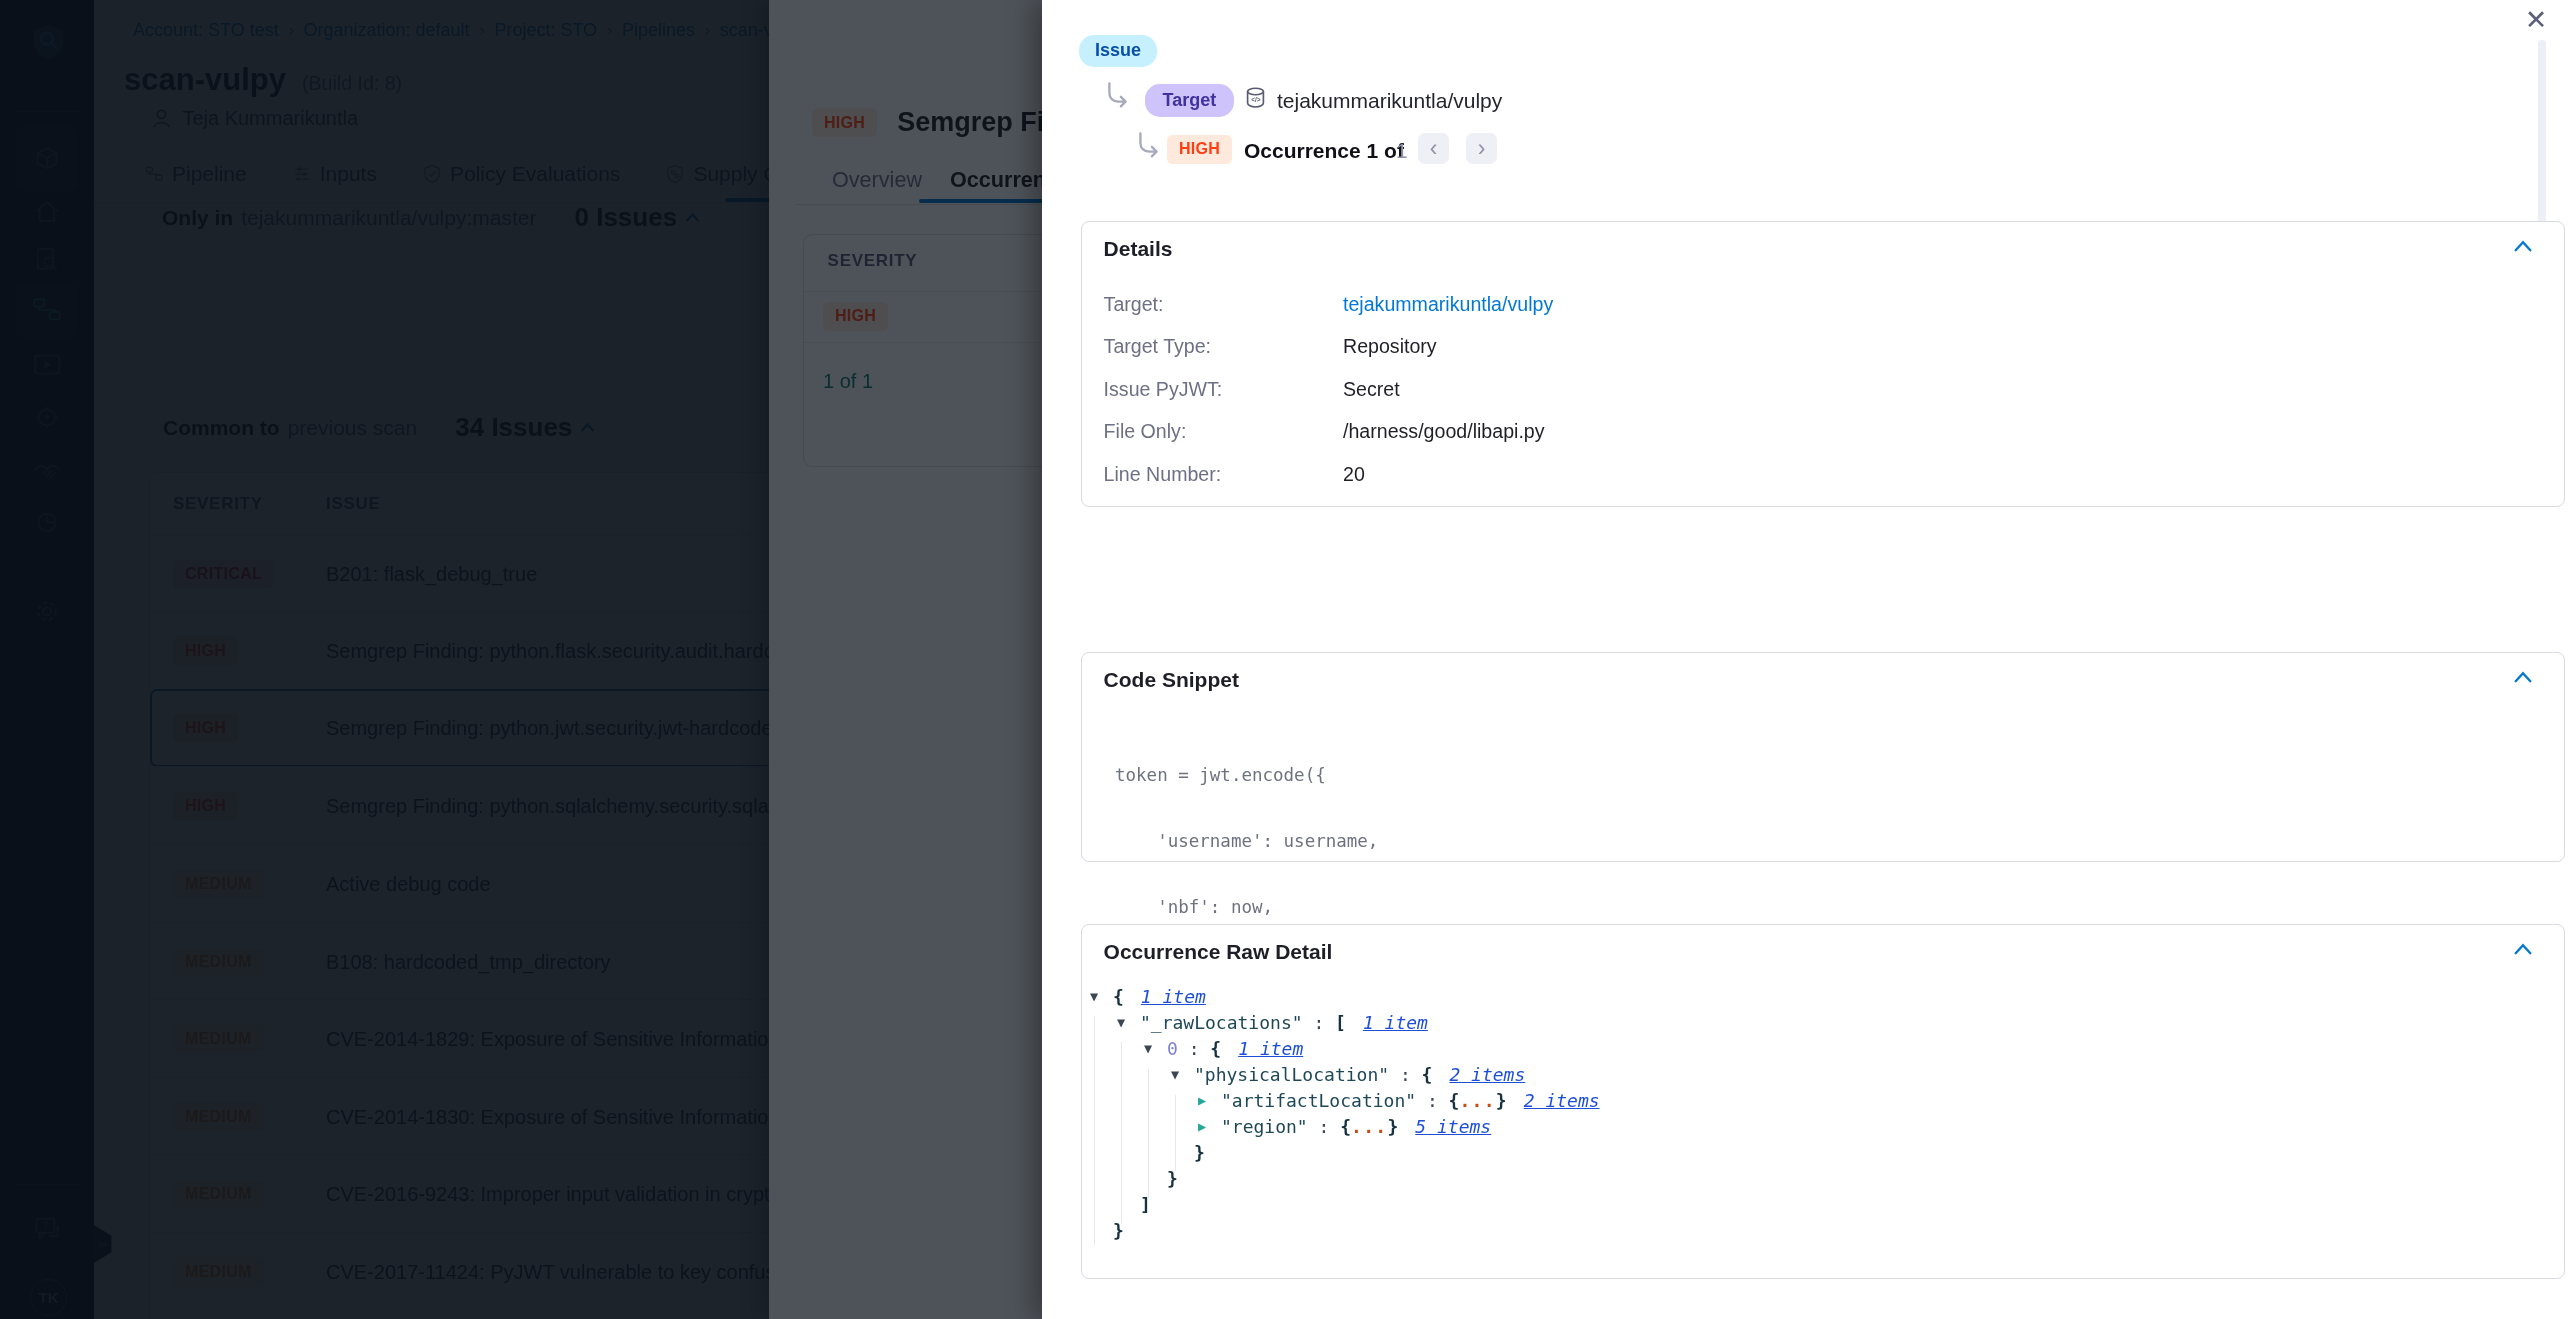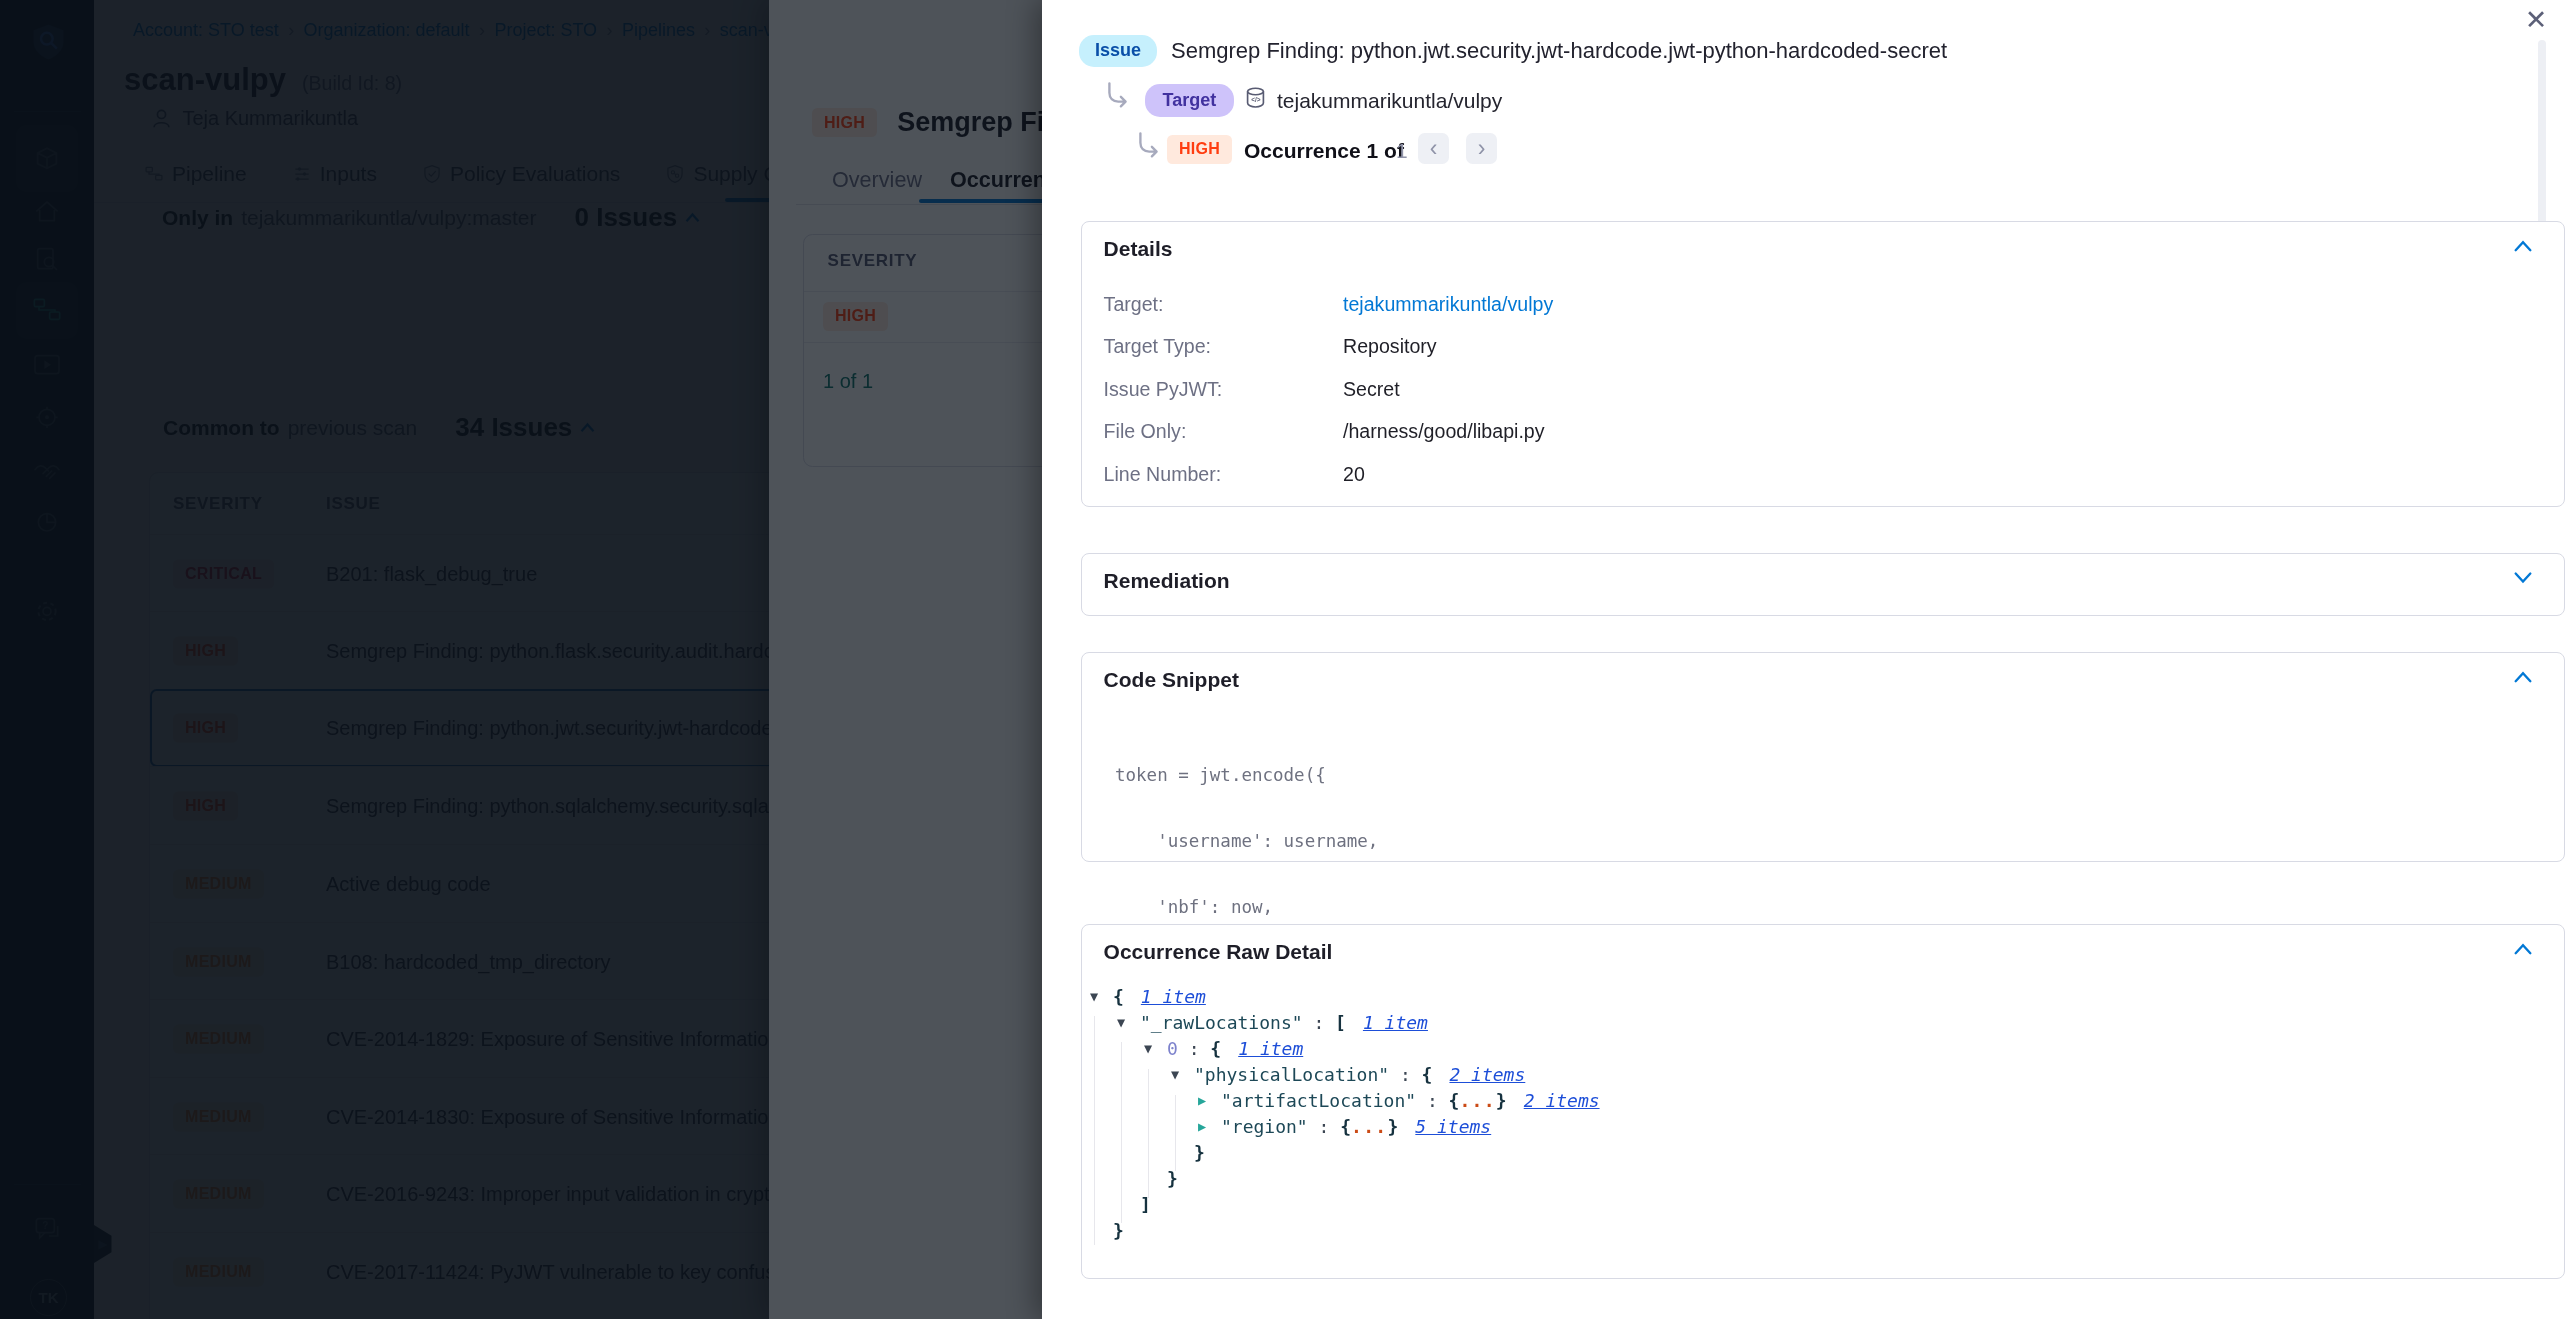--- a/index.html
+++ b/index.html
@@ -339,21 +339,20 @@
   </div>
 </div>
 
 <div id="overlay2"></div>
 
 <div id="drawer2">
   <div class="close-x">✕</div>
   <div class="scroll-thumb"></div>
 
   <span class="pill issue abs" style="left:37px;top:35px">Issue</span>
-  <div class="d2-title">Semgrep Finding: python.jwt.security.jwt-hardcode.jwt-python-hardcoded-secret</div>
 
   <svg class="ret" style="left:62px;top:82px" viewBox="0 0 40 40">
       <path d="M8 2 V16 C8 24 13 29 21 29 H30 M25 22 L32 29 L25 36" fill="none" stroke="#a7aabd" stroke-width="3.5" stroke-linecap="round" stroke-linejoin="round"></path>
     </svg>
   <span class="pill target abs" style="left:103px;top:84px">Target</span>
   <svg class="abs" style="left:202px;top:86px" width="23" height="24" viewBox="0 0 32 32">
       <ellipse cx="16" cy="7" rx="11" ry="4.5" fill="none" stroke="#585b72" stroke-width="2.3"></ellipse>
       <path d="M5 7 V23 C5 26 10 28.5 16 28.5 C22 28.5 27 26 27 23 V7" fill="none" stroke="#585b72" stroke-width="2.3"></path>
       <text x="10" y="22" font-size="9" fill="#585b72" font-weight="bold">&lt;/&gt;</text>
     </svg>
@@ -378,26 +377,20 @@
     <div class="fld-l" style="top:113px">Target Type:</div>
     <div class="fld-v" style="top:113px">Repository</div>
     <div class="fld-l" style="top:156px">Issue PyJWT:</div>
     <div class="fld-v" style="top:156px">Secret</div>
     <div class="fld-l" style="top:198px">File Only:</div>
     <div class="fld-v" style="top:198px">/harness/good/libapi.py</div>
     <div class="fld-l" style="top:241px">Line Number:</div>
     <div class="fld-v" style="top:241px">20</div>
   </div>
 
-  <div class="sect" style="top:553px;height:61px">
-    <div class="sect-h">Remediation</div>
-    <svg class="sect-chev" width="20" height="15" viewBox="0 0 30 22">
-        <polyline points="4,5 15,17 26,5" fill="none" stroke="#0278d5" stroke-width="3.5" stroke-linecap="round"></polyline>
-      </svg>
-  </div>
 
   <div class="sect" style="top:652px;height:208px">
     <div class="sect-h">Code Snippet</div>
     <svg class="sect-chev" width="20" height="15" viewBox="0 0 30 22">
         <polyline points="4,18 15,6 26,18" fill="none" stroke="#0278d5" stroke-width="3.5" stroke-linecap="round"></polyline>
       </svg>
     <div class="code">
       <div>token = jwt.encode({</div>
       <div>    'username': username,</div>
       <div>    'nbf': now,</div>

